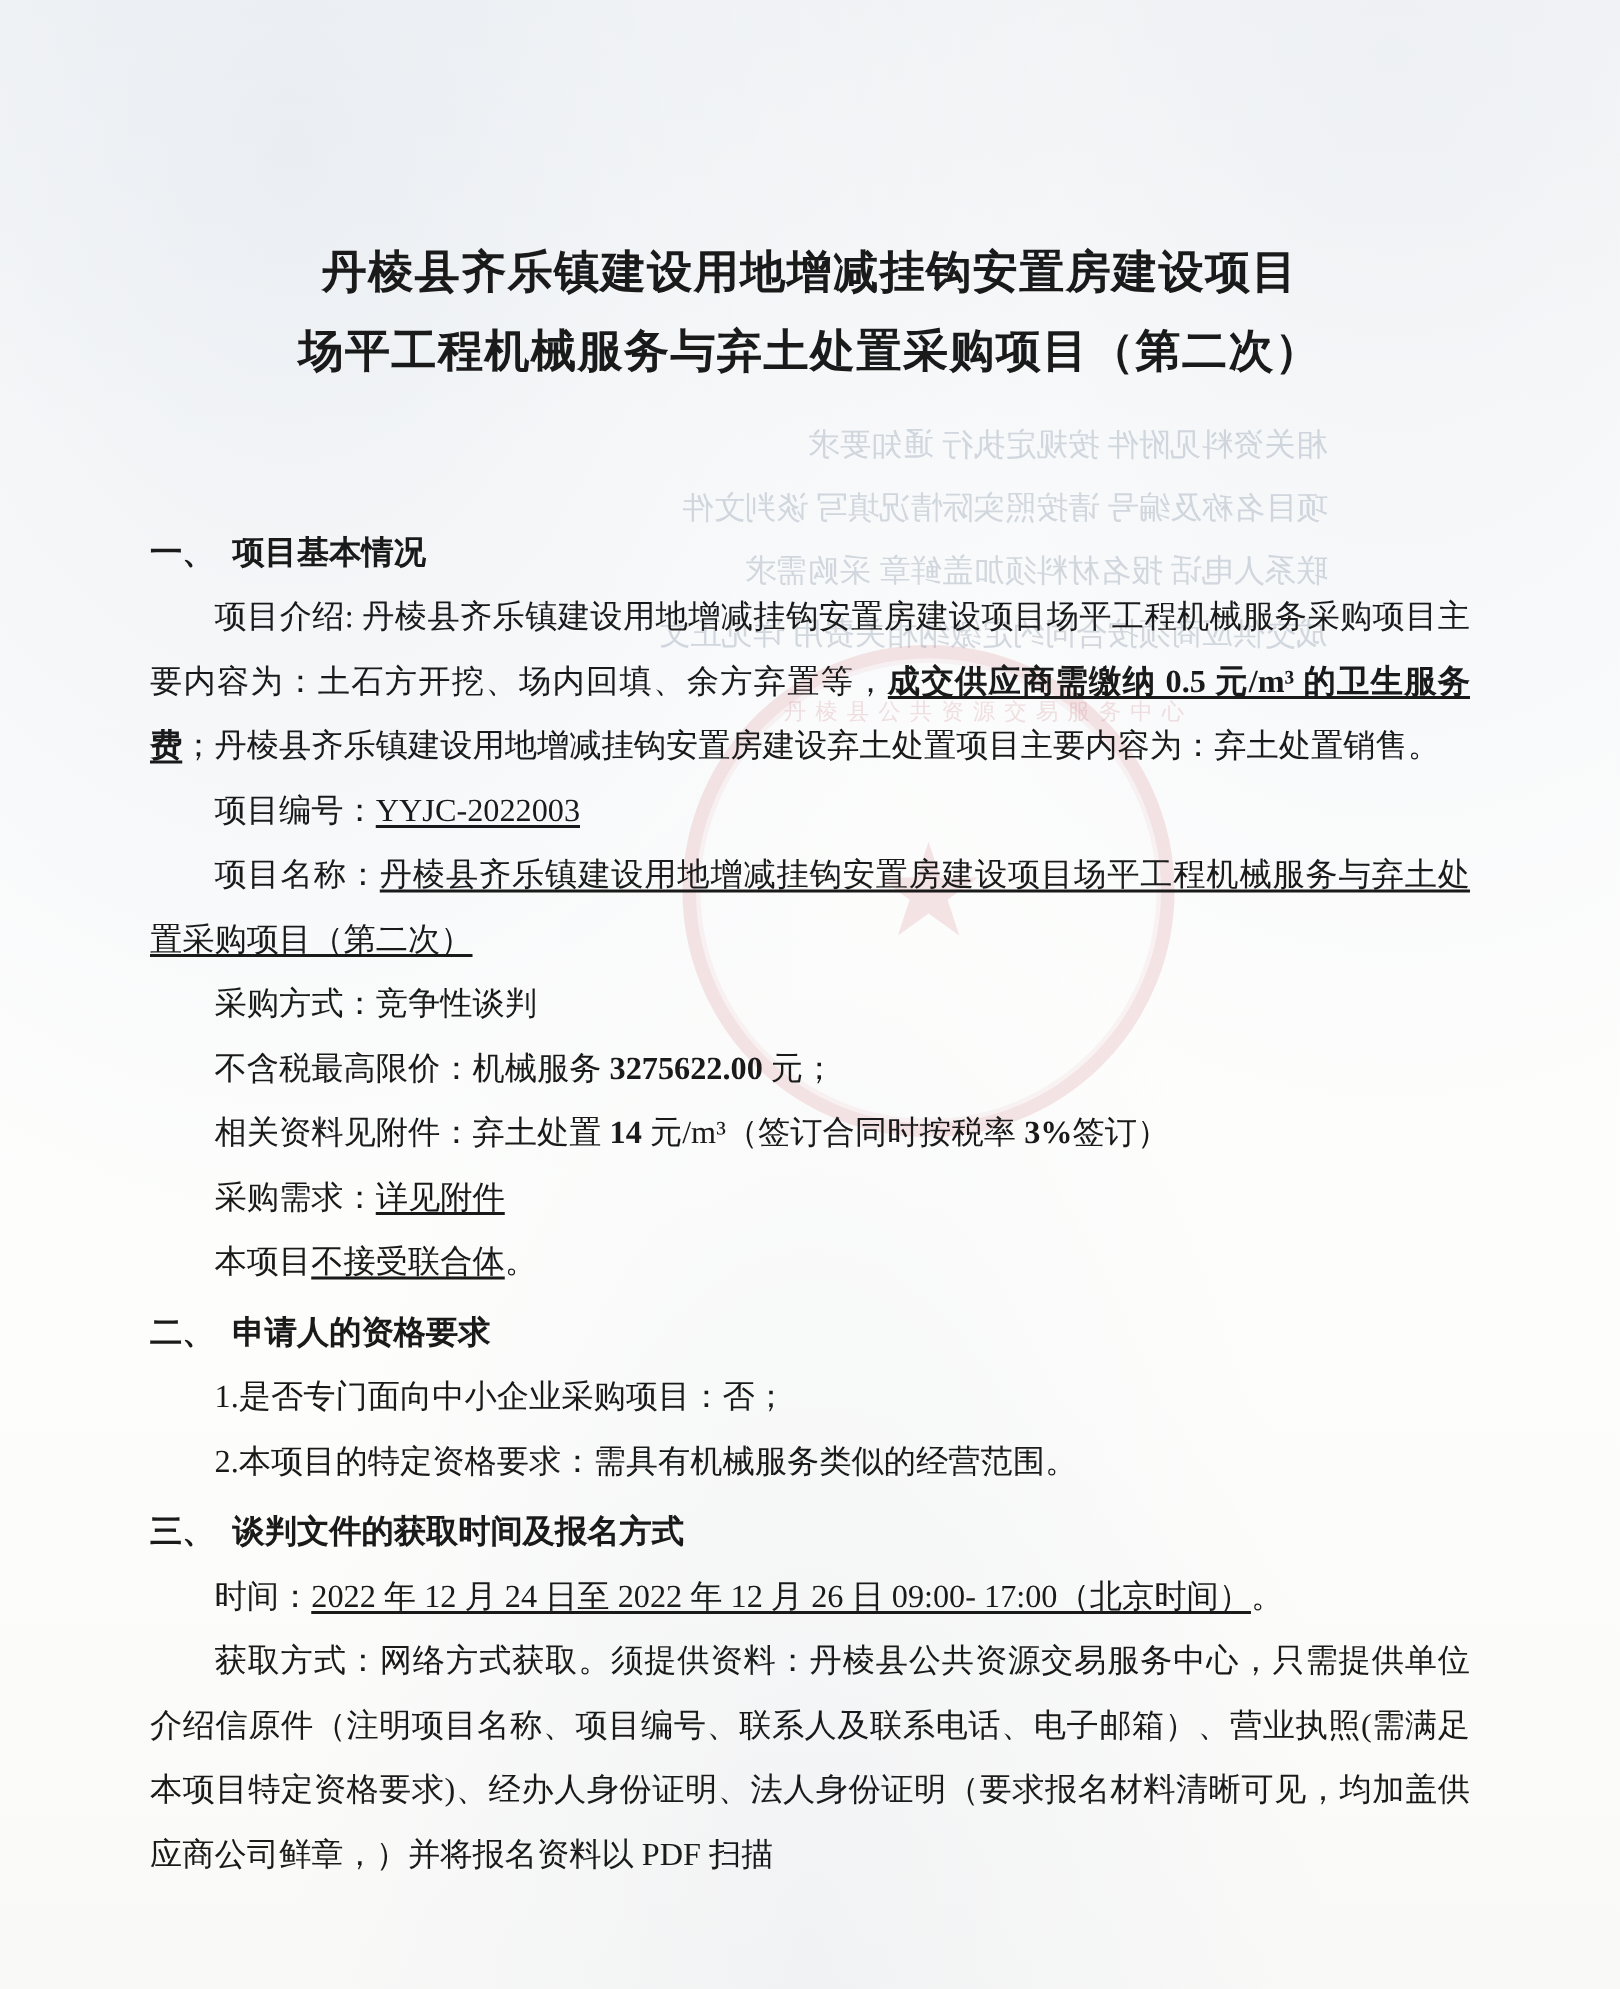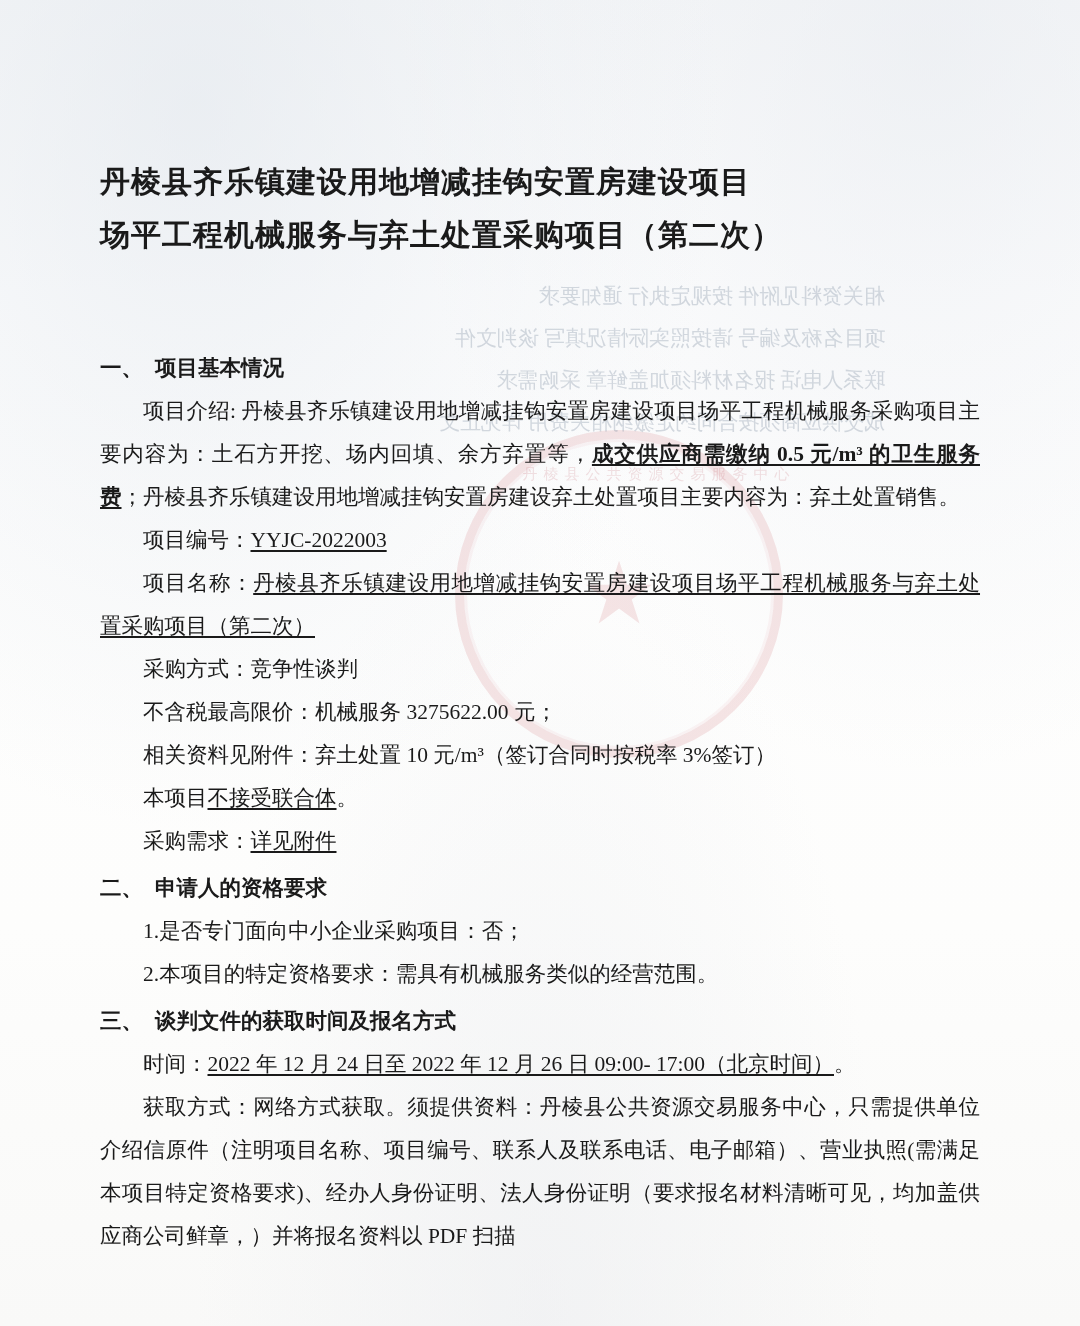--- a/index.html
+++ b/index.html
@@ -72,20 +72,21 @@
     white-space: pre-wrap;
   }
   .page {
     position: relative;
     padding: 0 100px;
     box-sizing: border-box;
     z-index: 3;
   }
   .title {
     margin-top: 155px;
+    text-align: center;
     font-size: 30px;
     font-weight: bold;
     line-height: 53px;
     letter-spacing: 1px;
     font-family: Liberation Serif, serif;
   }
   .title div { white-space: nowrap; }
   .body {
     margin-top: 86px;
     font-size: 21.5px;
@@ -97,21 +98,21 @@
     margin-bottom: 0;
     padding-left: 62px;
     text-indent: -62px;
   }
   .section-head .num { margin-right: 12px; }
   .para {
     text-indent: 2em;
     text-align: justify;
   }
   .u { text-decoration: underline; text-underline-offset: 3px; }
-  .b { font-weight: normal; }
+  .b { font-weight: bold; }
   .bu { font-weight: bold; text-decoration: underline; text-underline-offset: 3px; }
 </style>
 </head>
 <body>
 
 <div class="paper"></div>
 
 <div class="seal">
   <div class="seal-text">丹棱县公共资源交易服务中心</div>
   <div class="seal-star">★</div>
@@ -129,23 +130,23 @@
     <div>场平工程机械服务与弃土处置采购项目（第二次）</div>
   </div>
 
   <div class="body" id="body-root">
       <div class="section-head"><span class="num">一、</span><span>项目基本情况</span></div>
       <div class="para"><span>项目介绍: 丹棱县齐乐镇建设用地增减挂钩安置房建设项目场平工程机械服</span><span>务采购项目主要内容为：土石方开挖、场内回填、余方弃置等，</span><span class="bu">成交供应商需缴纳 0.5 元/m³ 的卫生服务费</span><span>；丹棱县齐乐镇建设用地增减挂钩安置房建设弃土处置项目主要内容为：弃土处置销售。</span></div>
       <div class="para"><span>项目编号：</span><span class="u">YYJC-2022003</span></div>
       <div class="para"><span>项目名称：</span><span class="u">丹棱县齐乐镇建设用地增减挂钩安置房建设项目场平工程机械服务与弃土处置采购项目（第二次）</span></div>
       <div class="para"><span>采购方式：竞争性谈判</span></div>
       <div class="para"><span>不含税最高限价：机械服务 </span><span class="b">3275622.00</span><span> 元；</span></div>
-      <div class="para"><span>相关资料见附件：弃土处置 </span><span class="b">10</span><span> 元/m³（签订合同时按税率 </span><span class="b">3%</span><span>签订）</span></div>
+      <div class="para"><span>相关资料见附件：弃土处置 </span><span class="b">14</span><span> 元/m³（签订合同时按税率 </span><span class="b">3%</span><span>签订）</span></div>
+      <div class="para"><span>采购需求：</span><span class="u">详见附件</span></div>
       <div class="para"><span>本项目</span><span class="u">不接受联合体</span><span>。</span></div>
-      <div class="para"><span>采购需求：</span><span class="u">详见附件</span></div>
       <div class="section-head"><span class="num">二、</span><span>申请人的资格要求</span></div>
       <div class="para"><span>1.是否专门面向中小企业采购项目：否；</span></div>
       <div class="para"><span>2.本项目的特定资格要求：需具有机械服务类似的经营范围。</span></div>
       <div class="section-head"><span class="num">三、</span><span>谈判文件的获取时间及报名方式</span></div>
       <div class="para"><span>时间：</span><span class="u">2022 年 12 月 24 日至 2022 年 12 月 26 日 09:00- 17:00（北京时间）</span><span>。</span></div>
       <div class="para"><span>获取方式：网络方式获取。须提供资料：丹棱县公共资源交易服务中心，只需提供单位介绍信原件（注明项目名称、项目编号、联系人及联系电话、电子邮箱）、营业执照(需满足本项目特定资格要求)、经办人身份证明、法人身份证明（要求报名材料清晰可见，均加盖供应商公司鲜章，）并将报名资料以 PDF 扫描</span></div>
     </div>
 
 </div>
 

